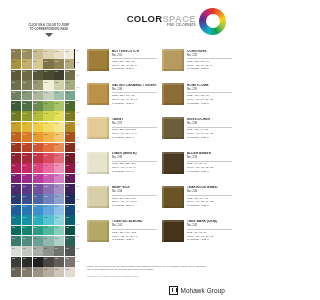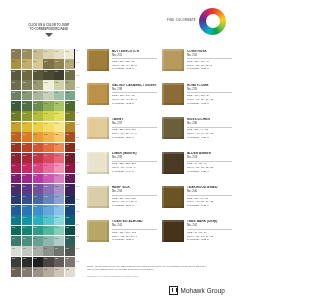--- a/index.html
+++ b/index.html
@@ -86,20 +86,21 @@
   <div class="header">
 
     <div class="howto">
       <div class="howto-l">CLICK ON A COLOR TO JUMP</div>
       <div class="howto-l">TO CORRESPONDING PAGE</div>
       <div class="howto-arrow"></div>
     </div>
 
     <div class="logo">
       <div class="logo-text">
+        <div class="logo-word"><span class="c1">COLOR</span><span class="c2">SPACE</span></div>
         <div class="logo-sub">FIND COLORMATE</div>
       </div>
       <div class="wheel">
         <svg class="wheel-star" viewBox="0 0 14 14">
           <path d="M7 1.5 L8.3 5.4 L12.4 5.4 L9.1 7.9 L10.3 11.8 L7 9.4 L3.7 11.8 L4.9 7.9 L1.6 5.4 L5.7 5.4 Z" fill="none" stroke="#c8c9cb" stroke-width=".5"></path>
         </svg>
       </div>
     </div>
   </div>
 

